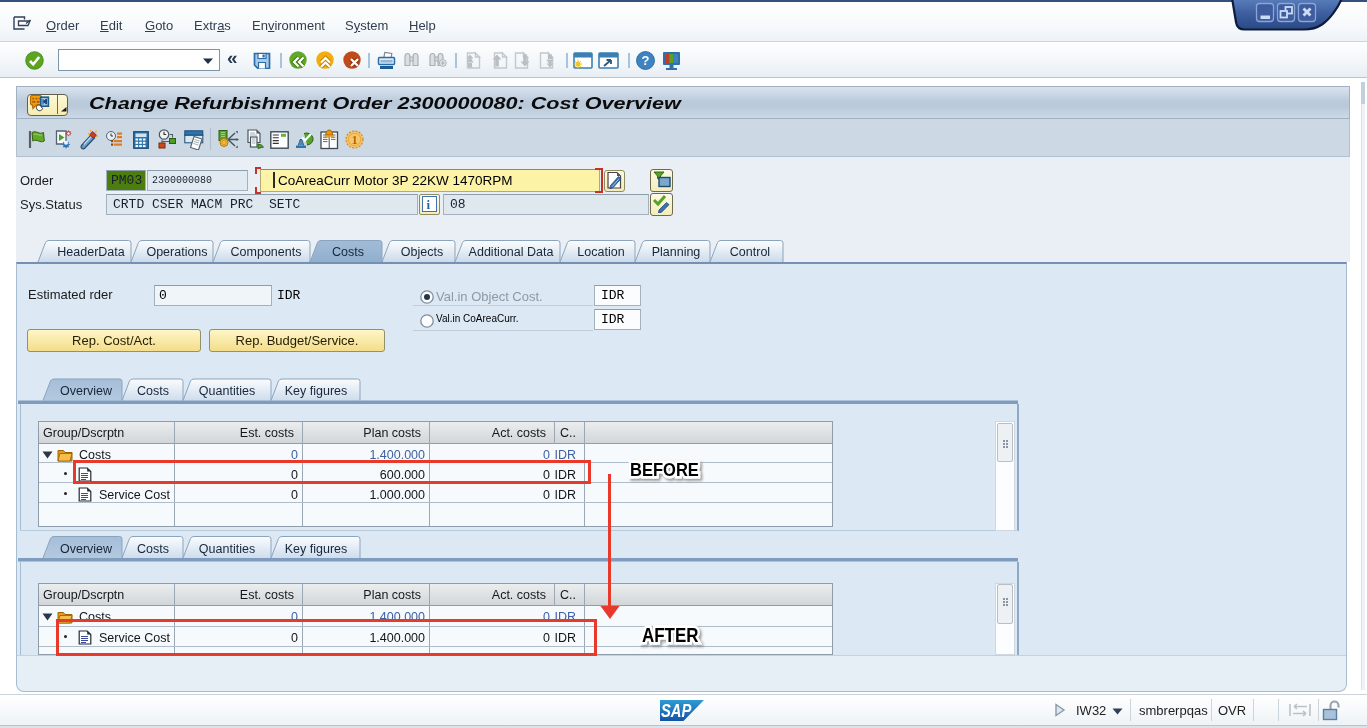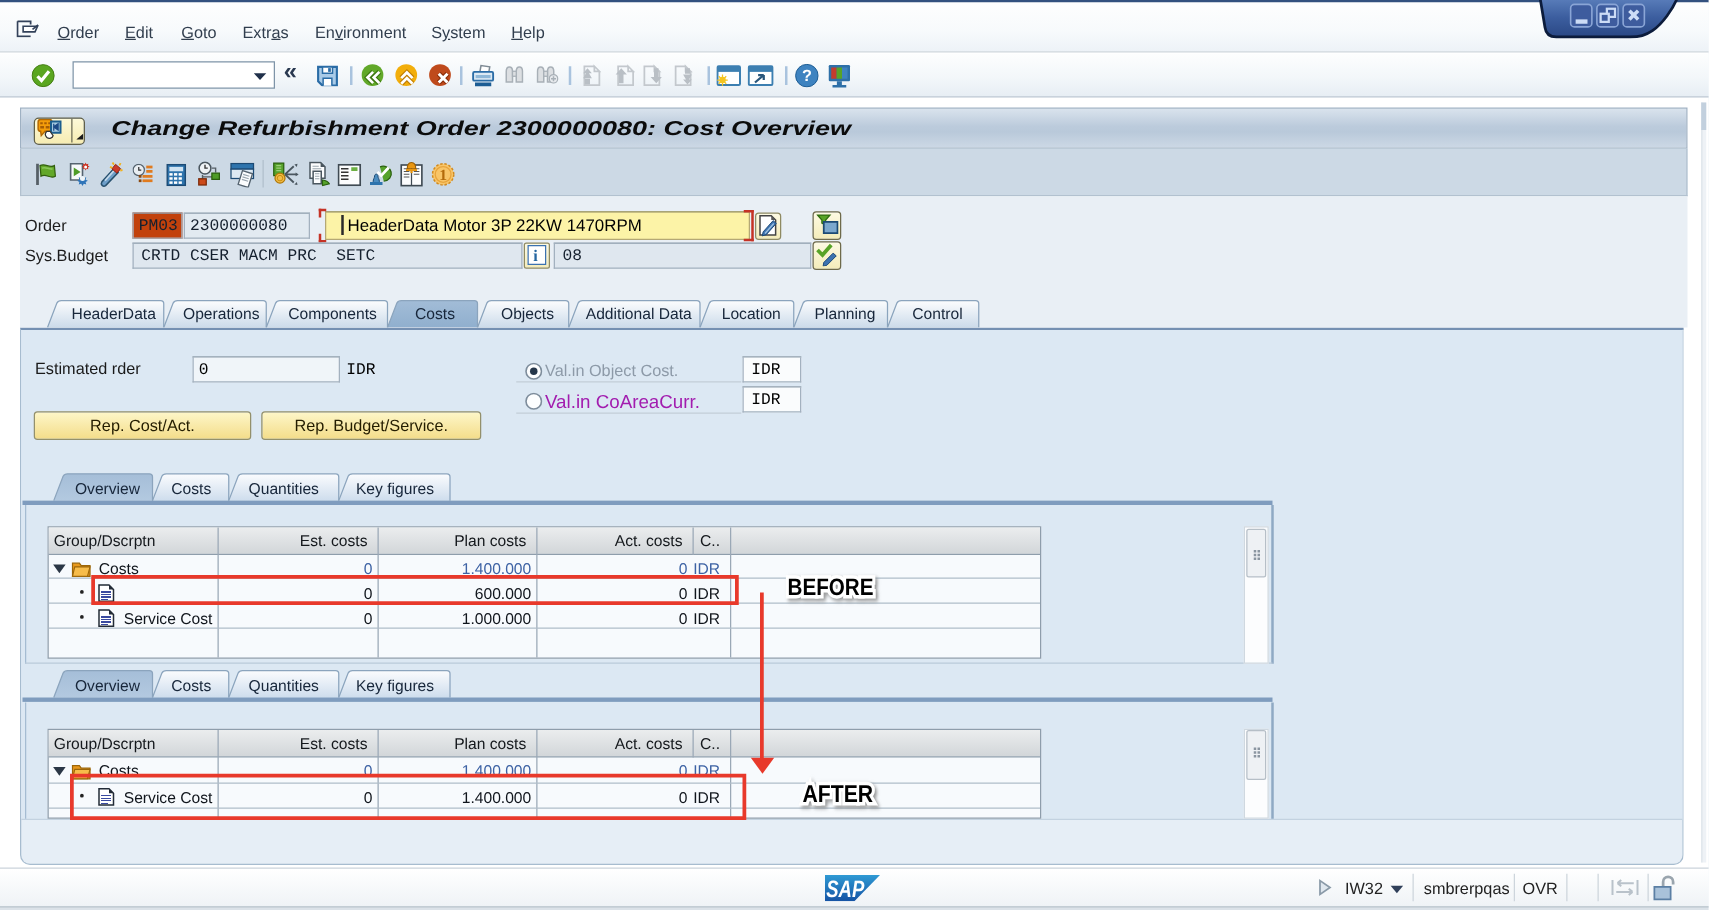--- a/index.html
+++ b/index.html
@@ -277,25 +277,25 @@
   <circle cx="9.2" cy="8.5" r="1" fill="#e89612"></circle>
 </svg>
 <svg class="abs" style="left:345px;top:130px;" width="19" height="19" viewBox="0 0 19 19">
   <circle cx="9.5" cy="9.5" r="8.5" fill="#f8c568" stroke="#d18a1f" stroke-width="1.2" stroke-dasharray="2 1.4"></circle>
   <circle cx="9.5" cy="9.5" r="6.3" fill="none" stroke="#e8a43c" stroke-width="1"></circle>
   <text x="9.5" y="13.8" font-family="Liberation Serif" font-size="12.5" font-weight="bold" fill="#b36a0a" text-anchor="middle">1</text>
 </svg>
 
 <div class="abs" style="left:16px;top:157px;width:1334px;height:105px;background:#e9eff5;"></div>
 <div class="txt" style="left:20px;top:173px;font-size:13px;color:#1c1c1c;">Order</div>
-<div class="fld mono" style="left:106px;top:170px;width:40px;height:21px;background:#c2410c;font-size:13px;color:#15202e;line-height:19px;padding-left:4px;">PM03</div>
-<div class="fld mono" style="left:147px;top:170px;width:101px;height:21px;background:#e2eaf1;font-size:13px;color:#15202e;line-height:19px;padding-left:4px;">2300000080</div>
+<div class="fld mono" style="left:106px;top:170px;width:40px;height:21px;background:#4d7c0f;font-size:13px;color:#15202e;line-height:19px;padding-left:4px;">PM03</div>
+<div class="fld mono" style="left:147px;top:170px;width:101px;height:21px;background:#e2eaf1;font-size:10px;color:#15202e;line-height:19px;padding-left:4px;">2300000080</div>
 <div class="abs" style="left:260px;top:169px;width:340px;height:23px;background:#fcf3a7;border:1px solid #b4a875;border-top-color:#8f8a62;"></div>
 <div class="abs" style="left:273px;top:172px;width:1.5px;height:16px;background:#2a2a2a;"></div>
-<div class="txt" style="left:278px;top:173px;font-size:13.5px;color:#000;">HeaderData Motor 3P 22KW 1470RPM</div>
+<div class="txt" style="left:278px;top:173px;font-size:13.5px;color:#000;">CoAreaCurr Motor 3P 22KW 1470RPM</div>
 
 <div class="abs" style="left:254.5px;top:167px;width:6px;height:2px;background:#c53326;"></div>
 <div class="abs" style="left:254.5px;top:167px;width:2px;height:7px;background:#c53326;"></div>
 <div class="abs" style="left:254.5px;top:191.5px;width:6px;height:2px;background:#c53326;"></div>
 <div class="abs" style="left:254.5px;top:186.5px;width:2px;height:7px;background:#c53326;"></div>
 <div class="abs" style="left:600.5px;top:167.5px;width:2px;height:25.5px;background:#c53326;"></div>
 <div class="abs" style="left:595px;top:167.5px;width:7.5px;height:2px;background:#c53326;"></div>
 <div class="abs" style="left:595px;top:191px;width:7.5px;height:2px;background:#c53326;"></div>
 
 <div class="abs" style="left:604px;top:169.5px;width:21px;height:22px;background:linear-gradient(180deg,#fdfae3,#f4ecba);border:1px solid #8f8a62;border-radius:3px;"></div>
@@ -304,21 +304,21 @@
   <path d="M11 1.5 l3.5 3.5 h-3.5 z" fill="#555"></path>
   <path d="M4.5 14.5 L12.5 5.5 l2.5 2.2 -8 9 -3.2 1 z" fill="#3c72b0" stroke="#1d4a78" stroke-width="0.8"></path>
   <path d="M6 15.8 l7-8" stroke="#9cc0e0" stroke-width="1"></path>
 </svg>
 
 <div class="abs" style="left:650px;top:168.5px;width:23px;height:23px;background:linear-gradient(180deg,#fdfae3,#f4ecba);border:1px solid #6e6a4a;border-radius:3px;"></div>
 <svg class="abs" style="left:653px;top:171px;" width="18" height="18" viewBox="0 0 18 18">
   <path d="M1 1 h10 l-3.5 4 v4 l-3 -1.5 v-2.5 z" fill="#58a327" stroke="#2f6d10" stroke-width="1"></path>
   <rect x="6" y="6.5" width="11" height="9" fill="#7ba7cd" stroke="#1c4a74" stroke-width="1.4"></rect>
 </svg>
-<div class="txt" style="left:20px;top:196.5px;font-size:13px;color:#1c1c1c;">Sys.Budget</div>
+<div class="txt" style="left:20px;top:196.5px;font-size:13px;color:#1c1c1c;">Sys.Status</div>
 <div class="fld mono" style="left:106px;top:193.5px;width:312px;height:21px;background:#dfe7ef;font-size:13px;color:#15202e;line-height:19px;padding-left:6px;">CRTD CSER MACM PRC  SETC</div>
 <div class="abs" style="left:419px;top:193.5px;width:21px;height:21px;background:linear-gradient(180deg,#fdfae3,#f4ecba);border:1px solid #8f8a62;border-radius:2px;"></div>
 <div class="abs" style="left:422px;top:196px;width:15px;height:16px;background:#fff;border:1px solid #3c72b0;"></div>
 <div class="txt" style="left:426.5px;top:197px;font-size:13px;font-weight:bold;color:#2566a0;font-family:'Liberation Serif',serif;">i</div>
 <div class="fld mono" style="left:443px;top:193.5px;width:206px;height:21px;background:#dfe7ef;font-size:13px;color:#15202e;line-height:19px;padding-left:6px;">08</div>
 
 <div class="abs" style="left:650px;top:192.5px;width:23px;height:23px;background:linear-gradient(180deg,#fdfae3,#f4ecba);border:1px solid #6e6a4a;border-radius:3px;"></div>
 <svg class="abs" style="left:652px;top:194px;" width="19" height="19" viewBox="0 0 19 19">
   <path d="M2 6 l4 4 L13 2" fill="none" stroke="#58a327" stroke-width="3"></path>
   <path d="M7 16 L14.5 8.5 l2.5 2.2 -7.5 7.5 -3 0.8 z" fill="#3c72b0" stroke="#1d4a78" stroke-width="0.8"></path>
@@ -369,21 +369,21 @@
 <svg class="abs" style="left:420px;top:290px;" width="14" height="14" viewBox="0 0 14 14">
   <circle cx="7" cy="7" r="6.2" fill="#fdfeff" stroke="#7e8d9c" stroke-width="1.3"></circle>
   <circle cx="7" cy="7" r="3" fill="#25364a"></circle>
 </svg>
 <div class="txt" style="left:436px;top:289px;font-size:13px;color:#8d9aa8;">Val.in Object Cost.</div>
 <div class="abs" style="left:413px;top:305px;width:180px;height:1px;background:#c2cdd7;"></div>
 <div class="fld mono" style="left:594px;top:284.5px;width:47px;height:21px;background:#fafcfd;font-size:13px;color:#000;line-height:19px;padding-left:6px;">IDR</div>
 <svg class="abs" style="left:420px;top:313.5px;" width="14" height="14" viewBox="0 0 14 14">
   <circle cx="7" cy="7" r="6.2" fill="#fdfeff" stroke="#7e8d9c" stroke-width="1.3"></circle>
 </svg>
-<div class="txt" style="left:436px;top:312.5px;font-size:15px;color:#a21caf;">Val.in CoAreaCurr.</div>
+<div class="txt" style="left:436px;top:312.5px;font-size:10px;color:#000000;">Val.in CoAreaCurr.</div>
 <div class="abs" style="left:413px;top:330px;width:180px;height:1px;background:#c2cdd7;"></div>
 <div class="fld mono" style="left:594px;top:308.5px;width:47px;height:21px;background:#fafcfd;font-size:13px;color:#000;line-height:19px;padding-left:6px;">IDR</div>
 
 <div class="abs" style="left:27px;top:329px;width:174px;height:23px;background:linear-gradient(180deg,#fdf6c8,#f4dd8a);border:1px solid #93906c;border-radius:3px;text-align:center;font-size:13px;color:#241d00;line-height:21px;">Rep. Cost/Act.</div>
 <div class="abs" style="left:209px;top:329px;width:176px;height:23px;background:linear-gradient(180deg,#fdf6c8,#f4dd8a);border:1px solid #93906c;border-radius:3px;text-align:center;font-size:13px;color:#241d00;line-height:21px;">Rep. Budget/Service.</div>
 
 <svg class="abs" style="left:0;top:378px;" width="1040" height="26" viewBox="0 0 1040 26">
   <defs>
     <linearGradient id="itabU" x1="0" y1="0" x2="0" y2="1">
         <stop offset="0" stop-color="#fbfcfe"></stop>

